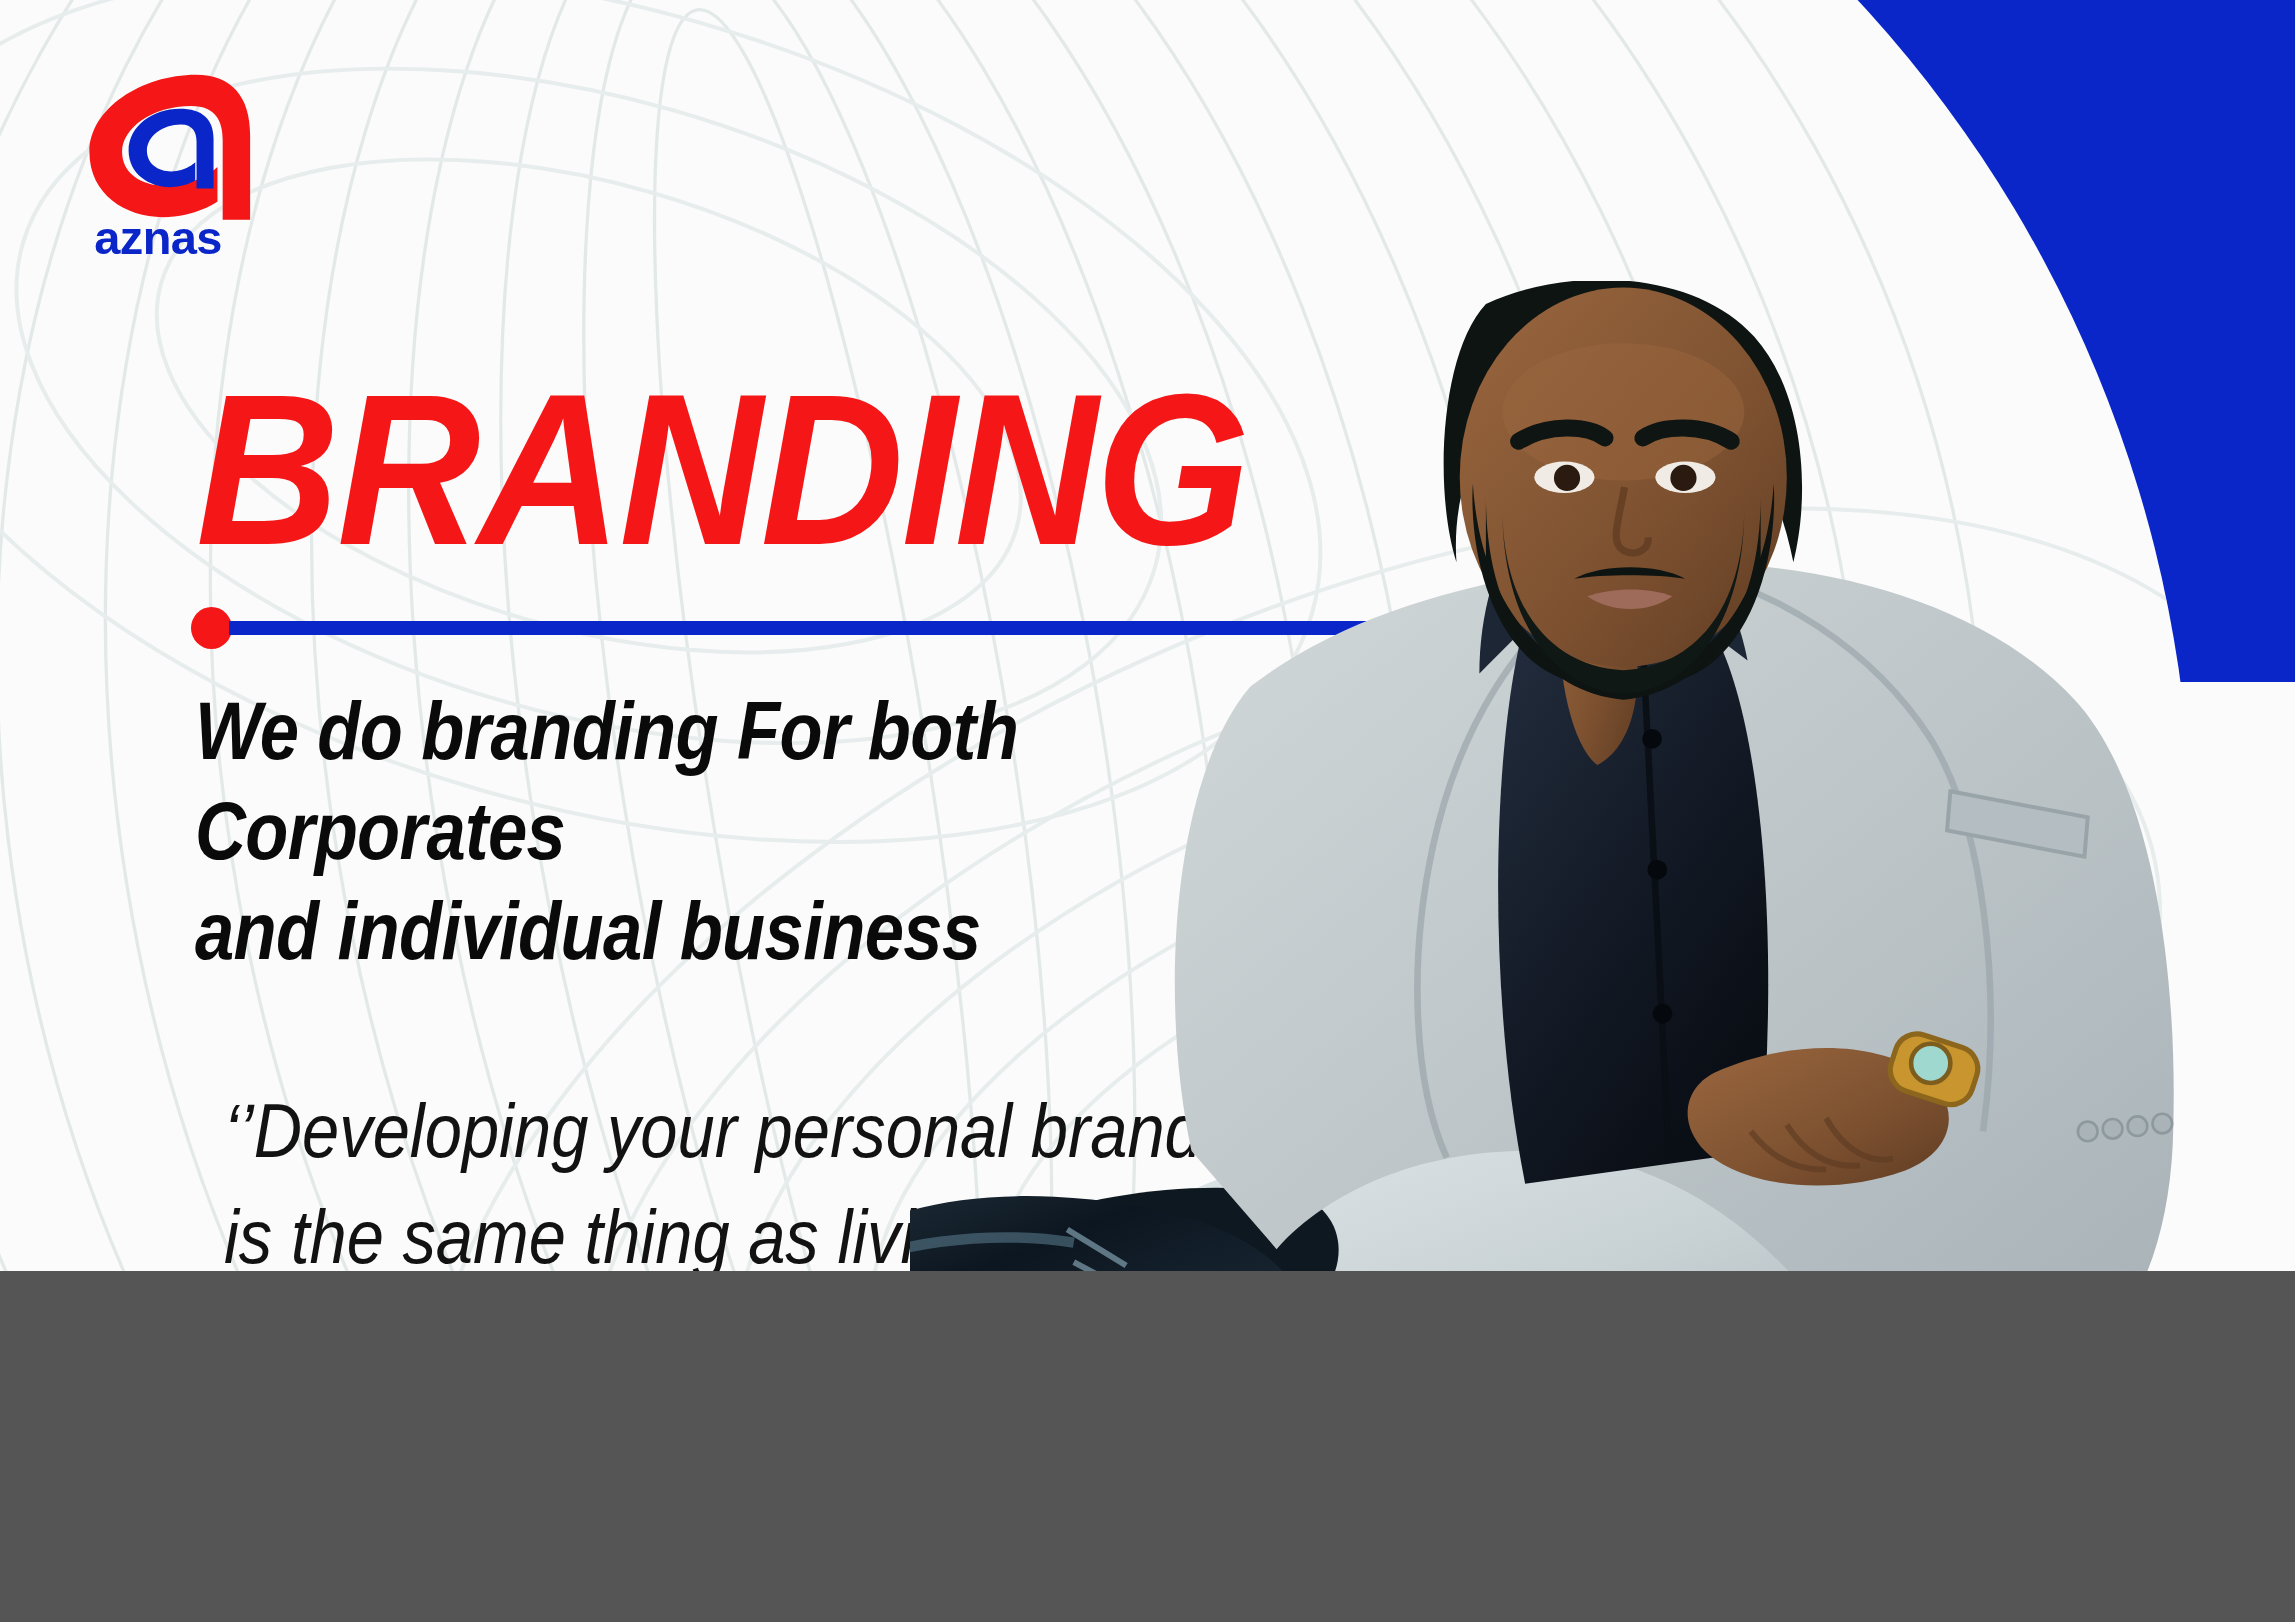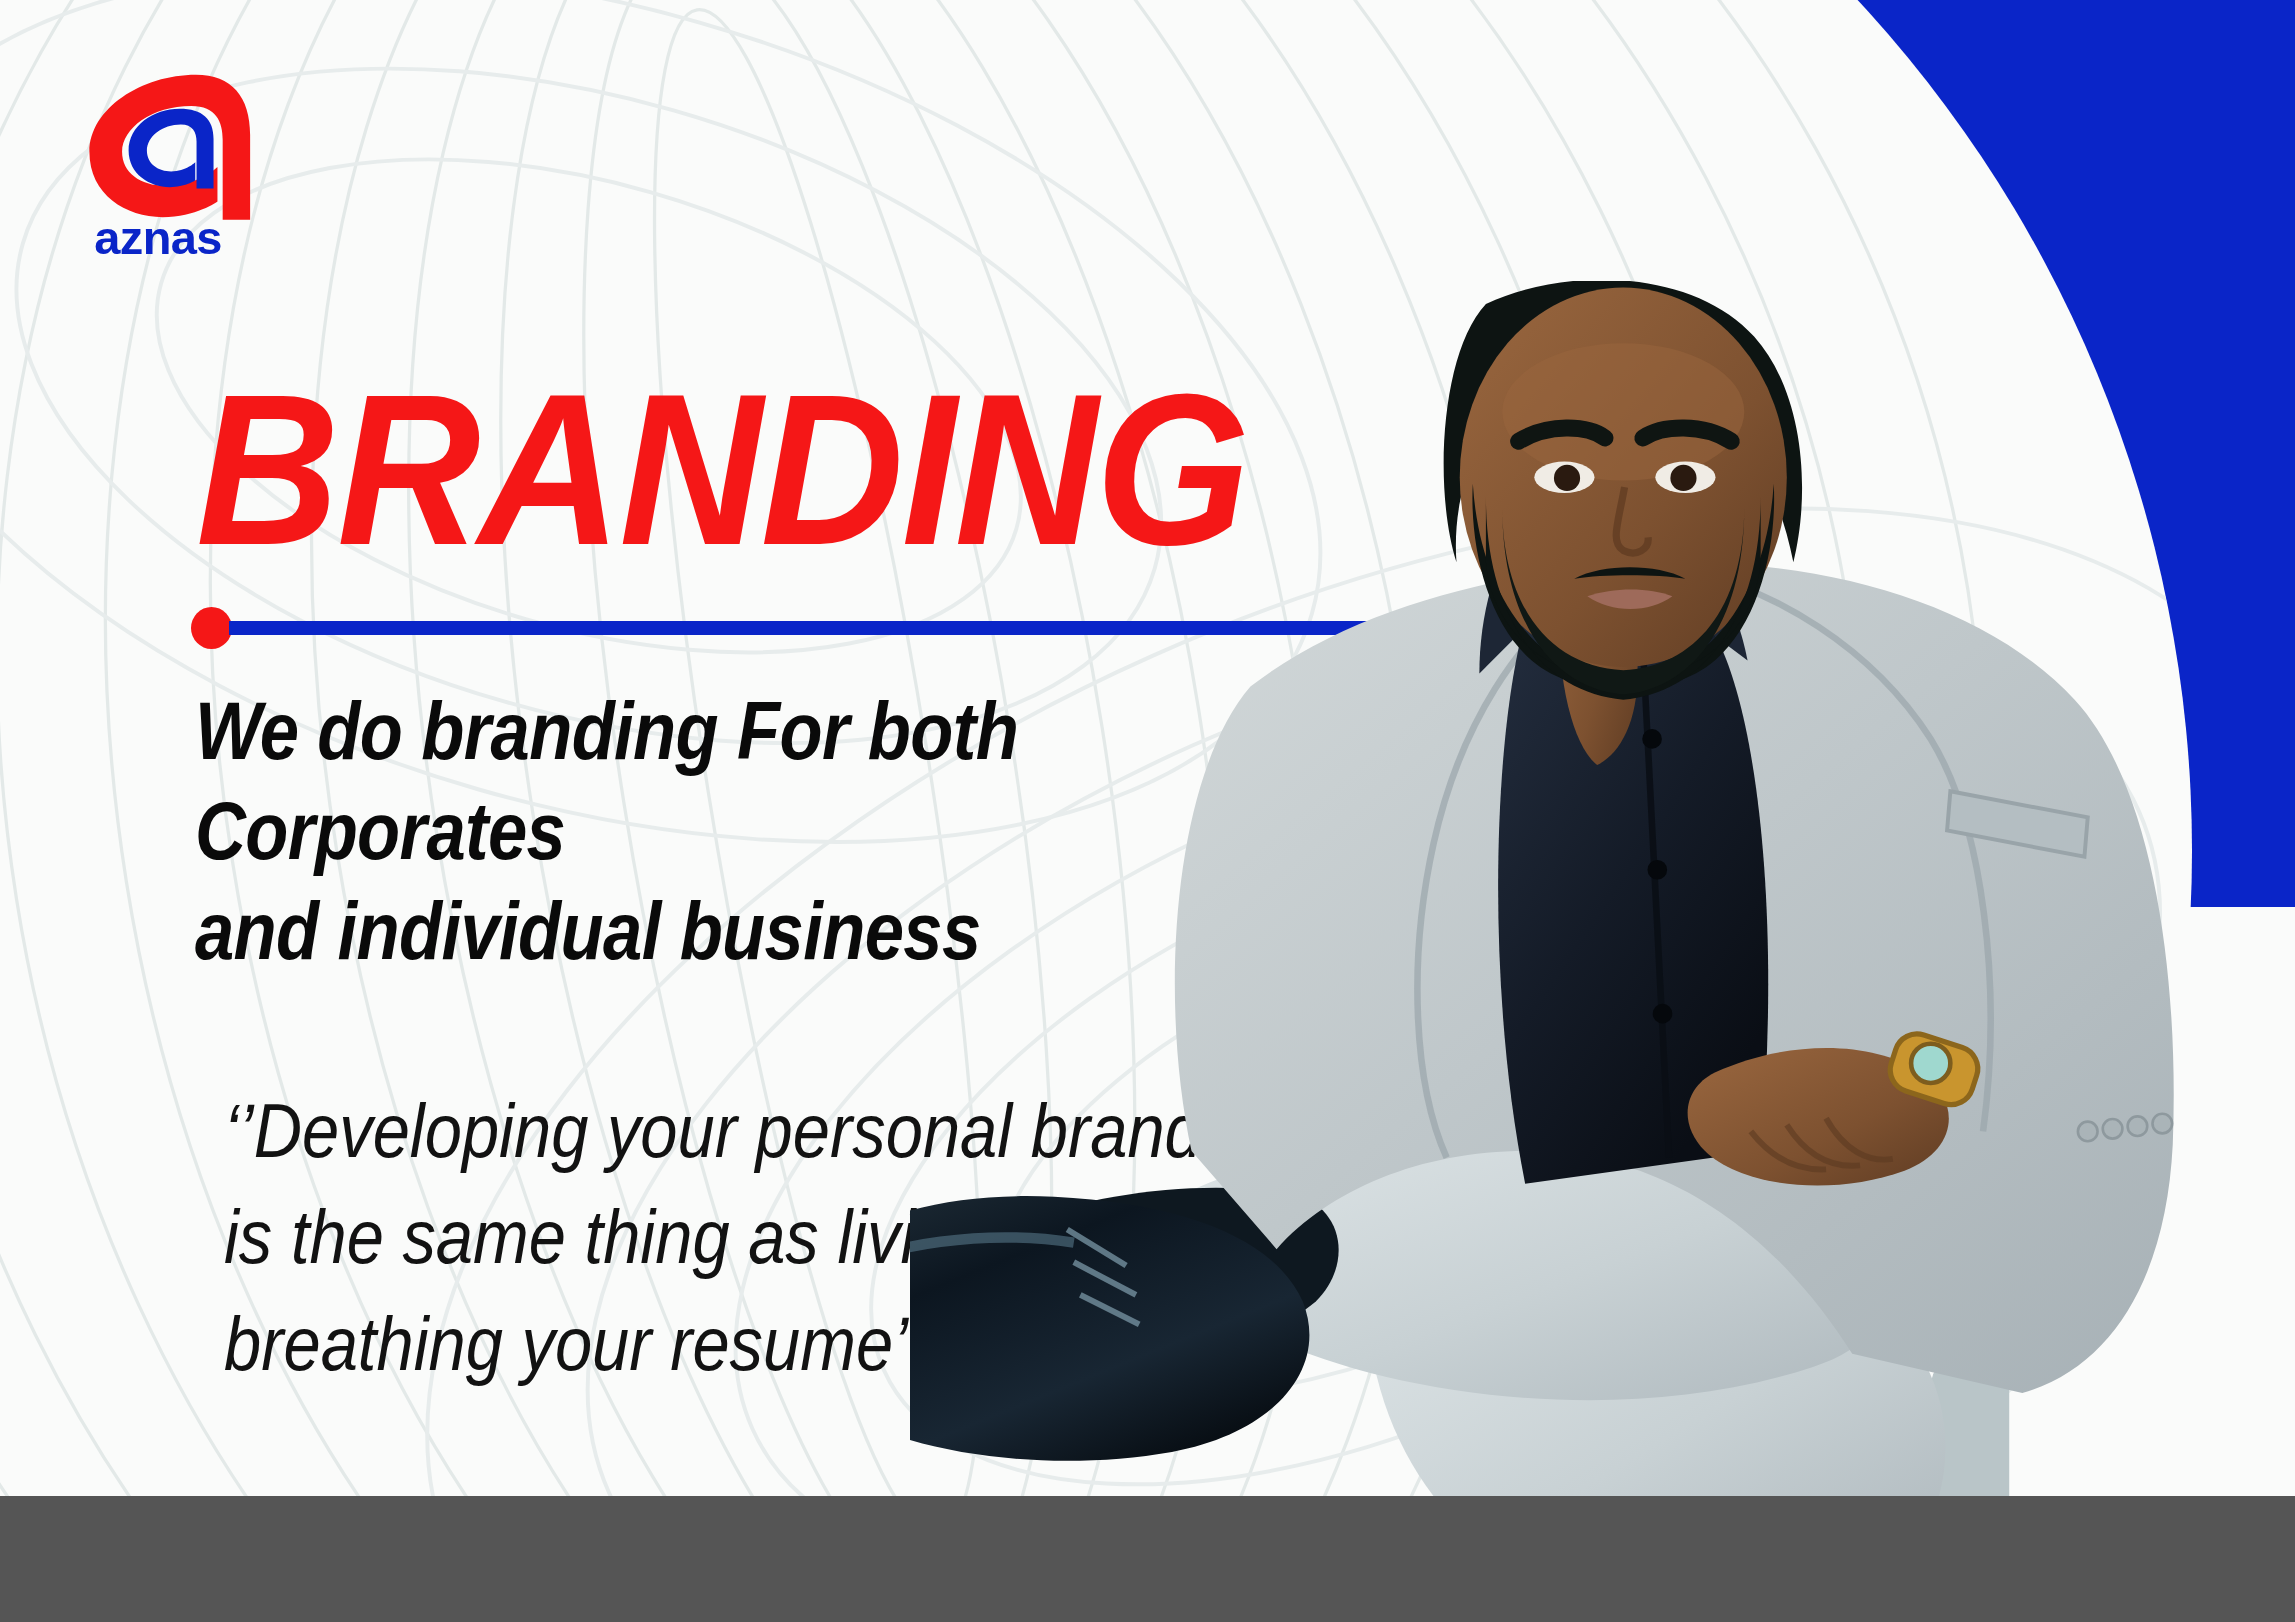--- a/index.html
+++ b/index.html
@@ -1,18 +1,18 @@
 <!DOCTYPE html>
 <html style="font-size:10.5px"><head>
 <meta charset="utf-8">
 <style>
   html,body{margin:0;padding:0;background:#555;}
   #poster{
     position:relative;
-    width:2295px;height:1496px;
+    width:2295px;height:1271px;
     overflow:hidden;
     background:#ffffff;
     font-family:"Liberation Sans", sans-serif;
   }
 
   
   .blue-bg{
     position:absolute;inset:0;
     background:#0a25c8;
   }

